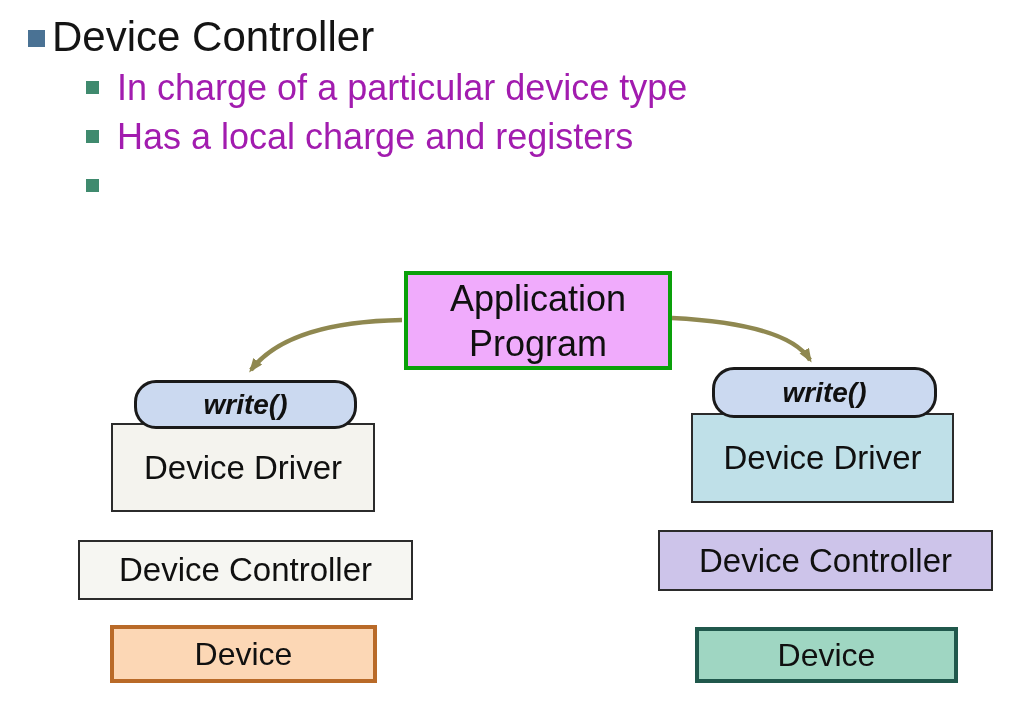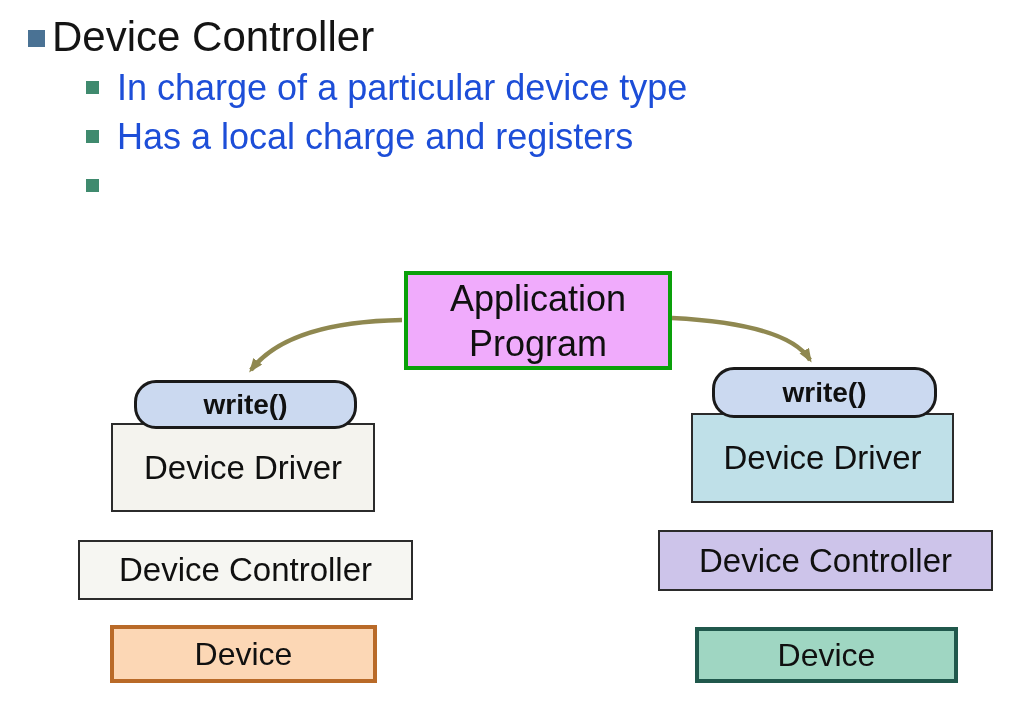--- a/index.html
+++ b/index.html
@@ -22,37 +22,37 @@
     position:absolute;left:86px;top:63px;width:940px;
   }
   .bullet-row{
     display:flex;align-items:flex-start;
   }
   .bullet-square{
     flex:none;width:13px;height:13px;background:#3f8a6e;
     margin-top:18px;margin-right:18px;
   }
   .bullet-lines{
-    font-size:36px;line-height:49px;color:#1d4ed8;
+    font-size:36px;line-height:49px;color:#a21caf;
   }
   .bullet-line{white-space:nowrap;}
   
   .box{
     position:absolute;display:flex;align-items:center;justify-content:center;
     text-align:center;box-sizing:border-box;color:#101010;
   }
   .app-box{
     left:404px;top:271px;width:268px;height:99px;
     background:#f0abfc;border:4px solid #0aa00a;
     font-size:36px;line-height:45px;
     flex-direction:column;z-index:1;
   }
   .write-box{
     background:#cbd9f0;border:3px solid #1a1a1a;border-radius:22px;
-    font-size:28px;font-weight:bold;z-index:3;
+    font-size:28px;font-weight:bold;z-index:3;font-style:italic;
   }
   .write-left{left:134px;top:380px;width:223px;height:49px;}
   .write-right{left:712px;top:367px;width:225px;height:51px;}
   .driver-left{
     left:111px;top:423px;width:264px;height:89px;
     background:#f4f3ee;border:2px solid #2b2b2b;font-size:33px;z-index:2;
   }
   .driver-right{
     left:691px;top:413px;width:263px;height:90px;
     background:#bfe0e8;border:2px solid #2b2b2b;font-size:33px;z-index:2;

